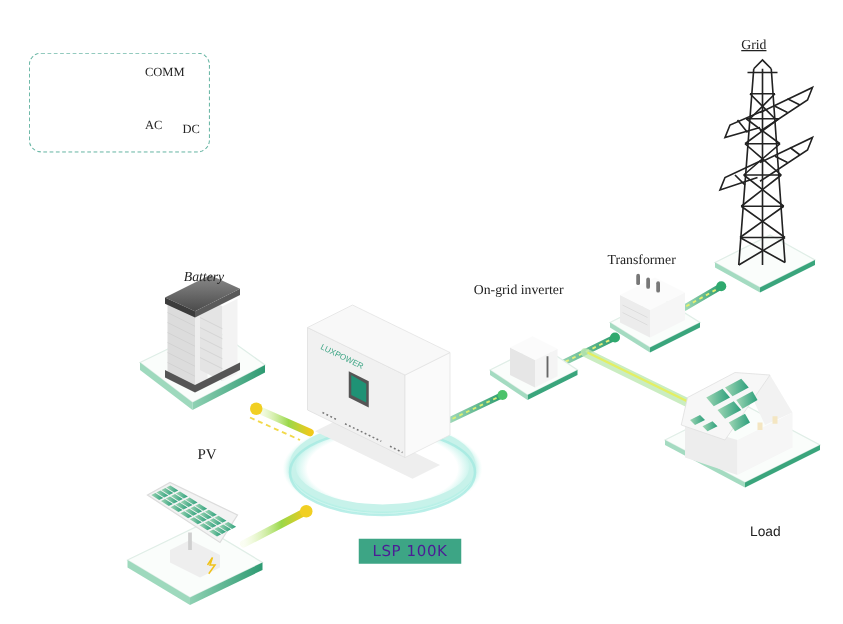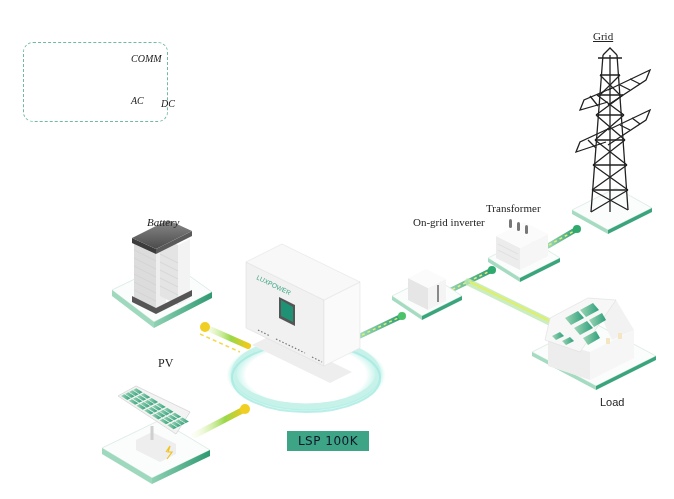--- a/index.html
+++ b/index.html
@@ -1,22 +1,22 @@
 <!DOCTYPE html>
 <html><head>
 <meta charset="utf-8">
 <style>
   html, body { margin:0; padding:0; background:#ffffff; }
   body { width:674px; height:499px; position:relative; overflow:hidden; font-family:"Liberation Serif", serif; }
   .lbl { position:absolute; font-family:"Liberation Serif", serif; font-size:11px; color:#222; white-space:nowrap; }
   .lbl-sans { font-family:"Liberation Sans", sans-serif; font-size:11px; color:#222; }
   #legend { position:absolute; left:23px; top:42px; width:145px; height:80px; border:1.6px dashed #6fb9a8; border-radius:10px; box-sizing:border-box; }
   .leg-row { position:absolute; left:12px; height:12px; }
-  .leg-text { position:absolute; left:107px; font-size:10px; color:#222; font-family:"Liberation Serif", serif;font-style:italic; }
-  #model-badge { position:absolute; left:287px; top:431px; width:82px; height:20px; background:#3da585; color:#0f172a; font-family:"DejaVu Sans", sans-serif; font-size:12px; line-height:20px; text-align:center; letter-spacing:0.5px; }
+  .leg-text { position:absolute; left:92px; font-size:10px; color:#222; font-family:"Liberation Serif", serif; }
+  #model-badge { position:absolute; left:287px; top:431px; width:82px; height:20px; background:#3da585; color:#4c1d95; font-family:"DejaVu Sans", sans-serif; font-size:12px; line-height:20px; text-align:center; letter-spacing:0.5px; }
   svg { position:absolute; left:0; top:0; }
 </style>
 </head>
 <body>
 
 <div id="legend">
   <div class="leg-row" style="top:11px;width:78px;">
     <svg width="78" height="12" style="position:absolute;left:0;top:0;">
       <defs>
           <linearGradient id="gComm" x1="0" x2="1">
@@ -274,18 +274,18 @@
         <polygon points="163.85714285714286,409.42857142857144 170.18285714285716,413.4114285714286 173.46285714285716,411.7714285714286 167.13714285714286,407.78857142857146"></polygon>
         <polygon points="171.57142857142856,414.2857142857143 177.89714285714285,418.2685714285714 181.17714285714285,416.62857142857143 174.85142857142856,412.6457142857143"></polygon>
         <polygon points="179.28571428571428,419.1428571428571 185.61142857142858,423.12571428571425 188.89142857142858,421.48571428571427 182.56571428571428,417.5028571428571"></polygon>
       </g>
     <path d="M166 452 L170 446 L168 452 L172 452 L167 459" stroke="#f0c21a" stroke-width="1.2" fill="none"></path>
   </g>
 </svg>
 
 <span class="lbl" style="left:593px;top:30px;text-decoration:underline;">Grid</span>
 <span class="lbl" style="left:486px;top:202px;">Transformer</span>
-<span class="lbl" style="left:379px;top:216px;margin-left:34px;">On-grid inverter</span>
+<span class="lbl" style="left:379px;top:226px;">On-grid inverter</span>
 <span class="lbl" style="left:147px;top:216px;font-style:italic;">Battery</span>
-<span class="lbl lbl-sans" style="left:600px;top:396px;">Load</span>
+<span class="lbl lbl-sans" style="left:600px;top:420px;">Load</span>
 <span class="lbl" style="left:158px;top:356px;font-size:12px;">PV</span>
 
 <div id="model-badge">LSP 100K</div>
 
 </body></html>

